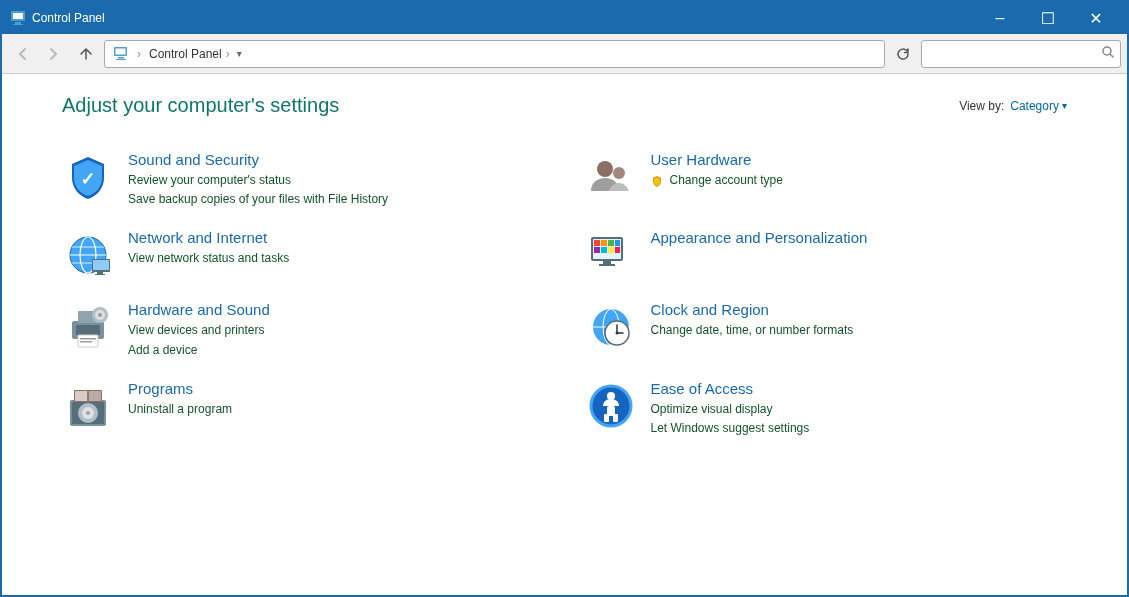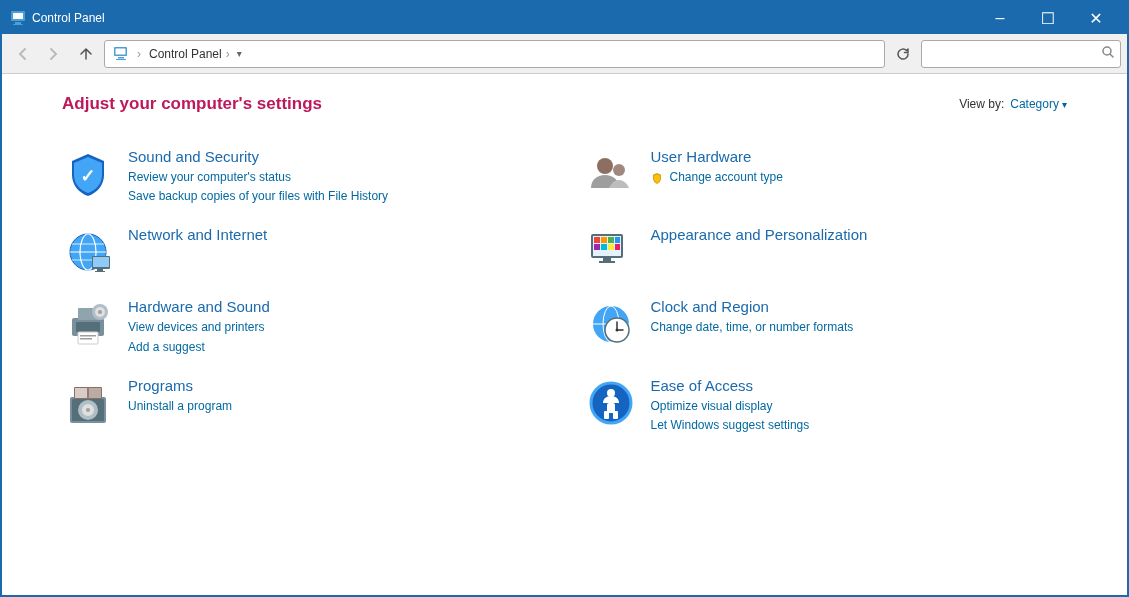--- a/index.html
+++ b/index.html
@@ -145,23 +145,23 @@
       overflow-y: auto;
     }
 
     .header-row {
       display: flex;
       justify-content: space-between;
       align-items: center;
       margin-bottom: 24px;
     }
     .page-title {
-      color: #be185d;
-      font-size: 17px;
-      font-weight: 700;
+      color: #0f766e;
+      font-size: 20px;
+      font-weight: 400;
     }
     .view-by {
       display: flex;
       align-items: flex-start;
       gap: 6px;
       font-size: 12px;
       color: #333;
     }
     .view-by-label { color: #333; }
     .view-by-value {
@@ -202,21 +202,21 @@
       color: #1a6aad;
       font-size: 15px;
       font-weight: 400;
       cursor: pointer;
       text-decoration: none;
       display: block;
       margin-bottom: 3px;
     }
 
     .category-link {
-      color: #0369a1;
+      color: #14532d;
       font-size: 12px;
       cursor: pointer;
       display: block;
       line-height: 1.6;
     }
 
     .category-link.shield-link {
       display: flex;
       align-items: center;
       gap: 7px;
@@ -355,20 +355,21 @@
           <line x1="8" y1="32" x2="40" y2="32" stroke="#fff" stroke-width="0.8"></line>
 
           <rect x="28" y="28" width="18" height="13" rx="1" fill="#546e7a"></rect>
           <rect x="29" y="29" width="16" height="10" fill="#90caf9"></rect>
           <rect x="33" y="41" width="6" height="2" fill="#546e7a"></rect>
           <rect x="31" y="43" width="10" height="1" fill="#546e7a"></rect>
         </svg>
       </div>
       <div class="category-text">
         <a class="category-title">Network and Internet</a>
+        <a class="category-link">View network status and tasks</a>
       </div>
     </div>
 
     <div class="category-item">
       <div class="category-icon">
         <svg width="48" height="48" viewBox="0 0 48 48">
 
           <rect x="4" y="6" width="32" height="24" rx="2" fill="#546e7a"></rect>
           <rect x="6" y="8" width="28" height="20" fill="#e3f2fd"></rect>
 
@@ -401,21 +402,21 @@
           <rect x="16" y="38" width="12" height="1.5" fill="#9e9e9e"></rect>
 
           <circle cx="36" cy="12" r="8" fill="#b0bec5"></circle>
           <circle cx="36" cy="12" r="5" fill="#e0e0e0"></circle>
           <circle cx="36" cy="12" r="2" fill="#9e9e9e"></circle>
         </svg>
       </div>
       <div class="category-text">
         <a class="category-title">Hardware and Sound</a>
         <a class="category-link">View devices and printers</a>
-        <a class="category-link">Add a suggest</a>
+        <a class="category-link">Add a device</a>
       </div>
     </div>
 
     <div class="category-item">
       <div class="category-icon">
         <svg width="48" height="48" viewBox="0 0 48 48">
 
           <circle cx="24" cy="24" r="18" fill="#42a5f5"></circle>
           <ellipse cx="24" cy="24" rx="8" ry="18" fill="none" stroke="#fff" stroke-width="1"></ellipse>
           <line x1="6" y1="24" x2="42" y2="24" stroke="#fff" stroke-width="1"></line>

